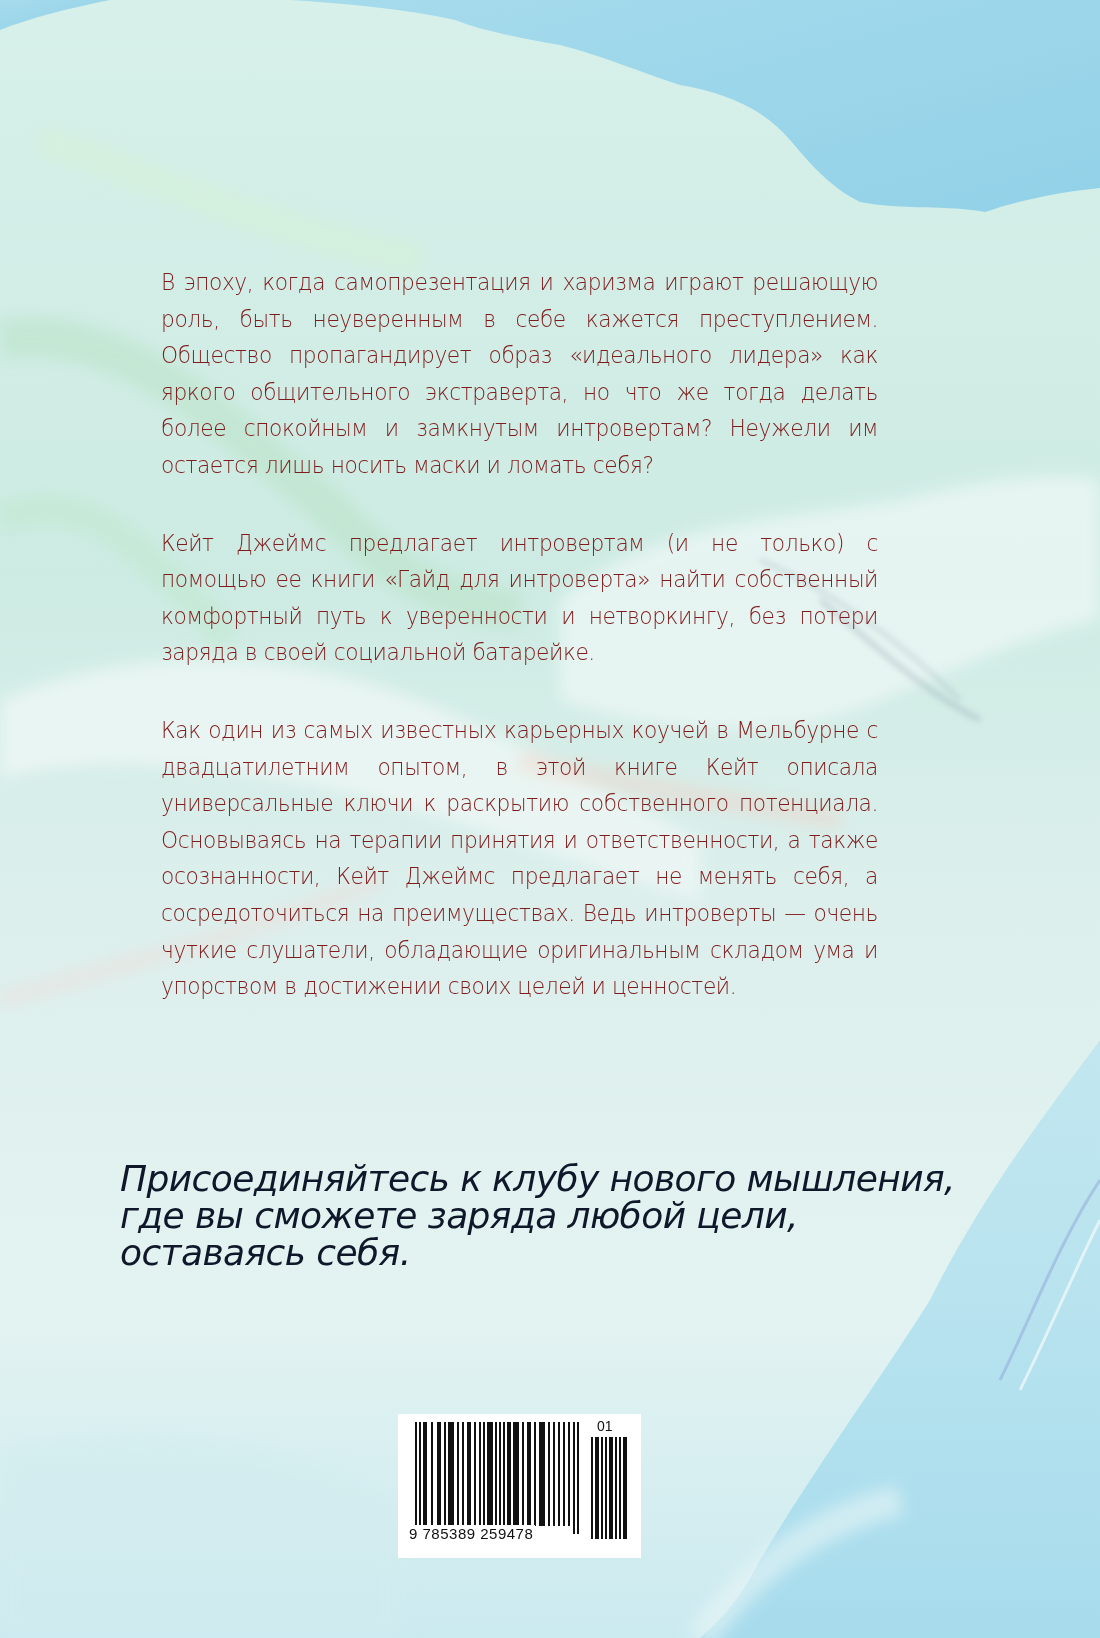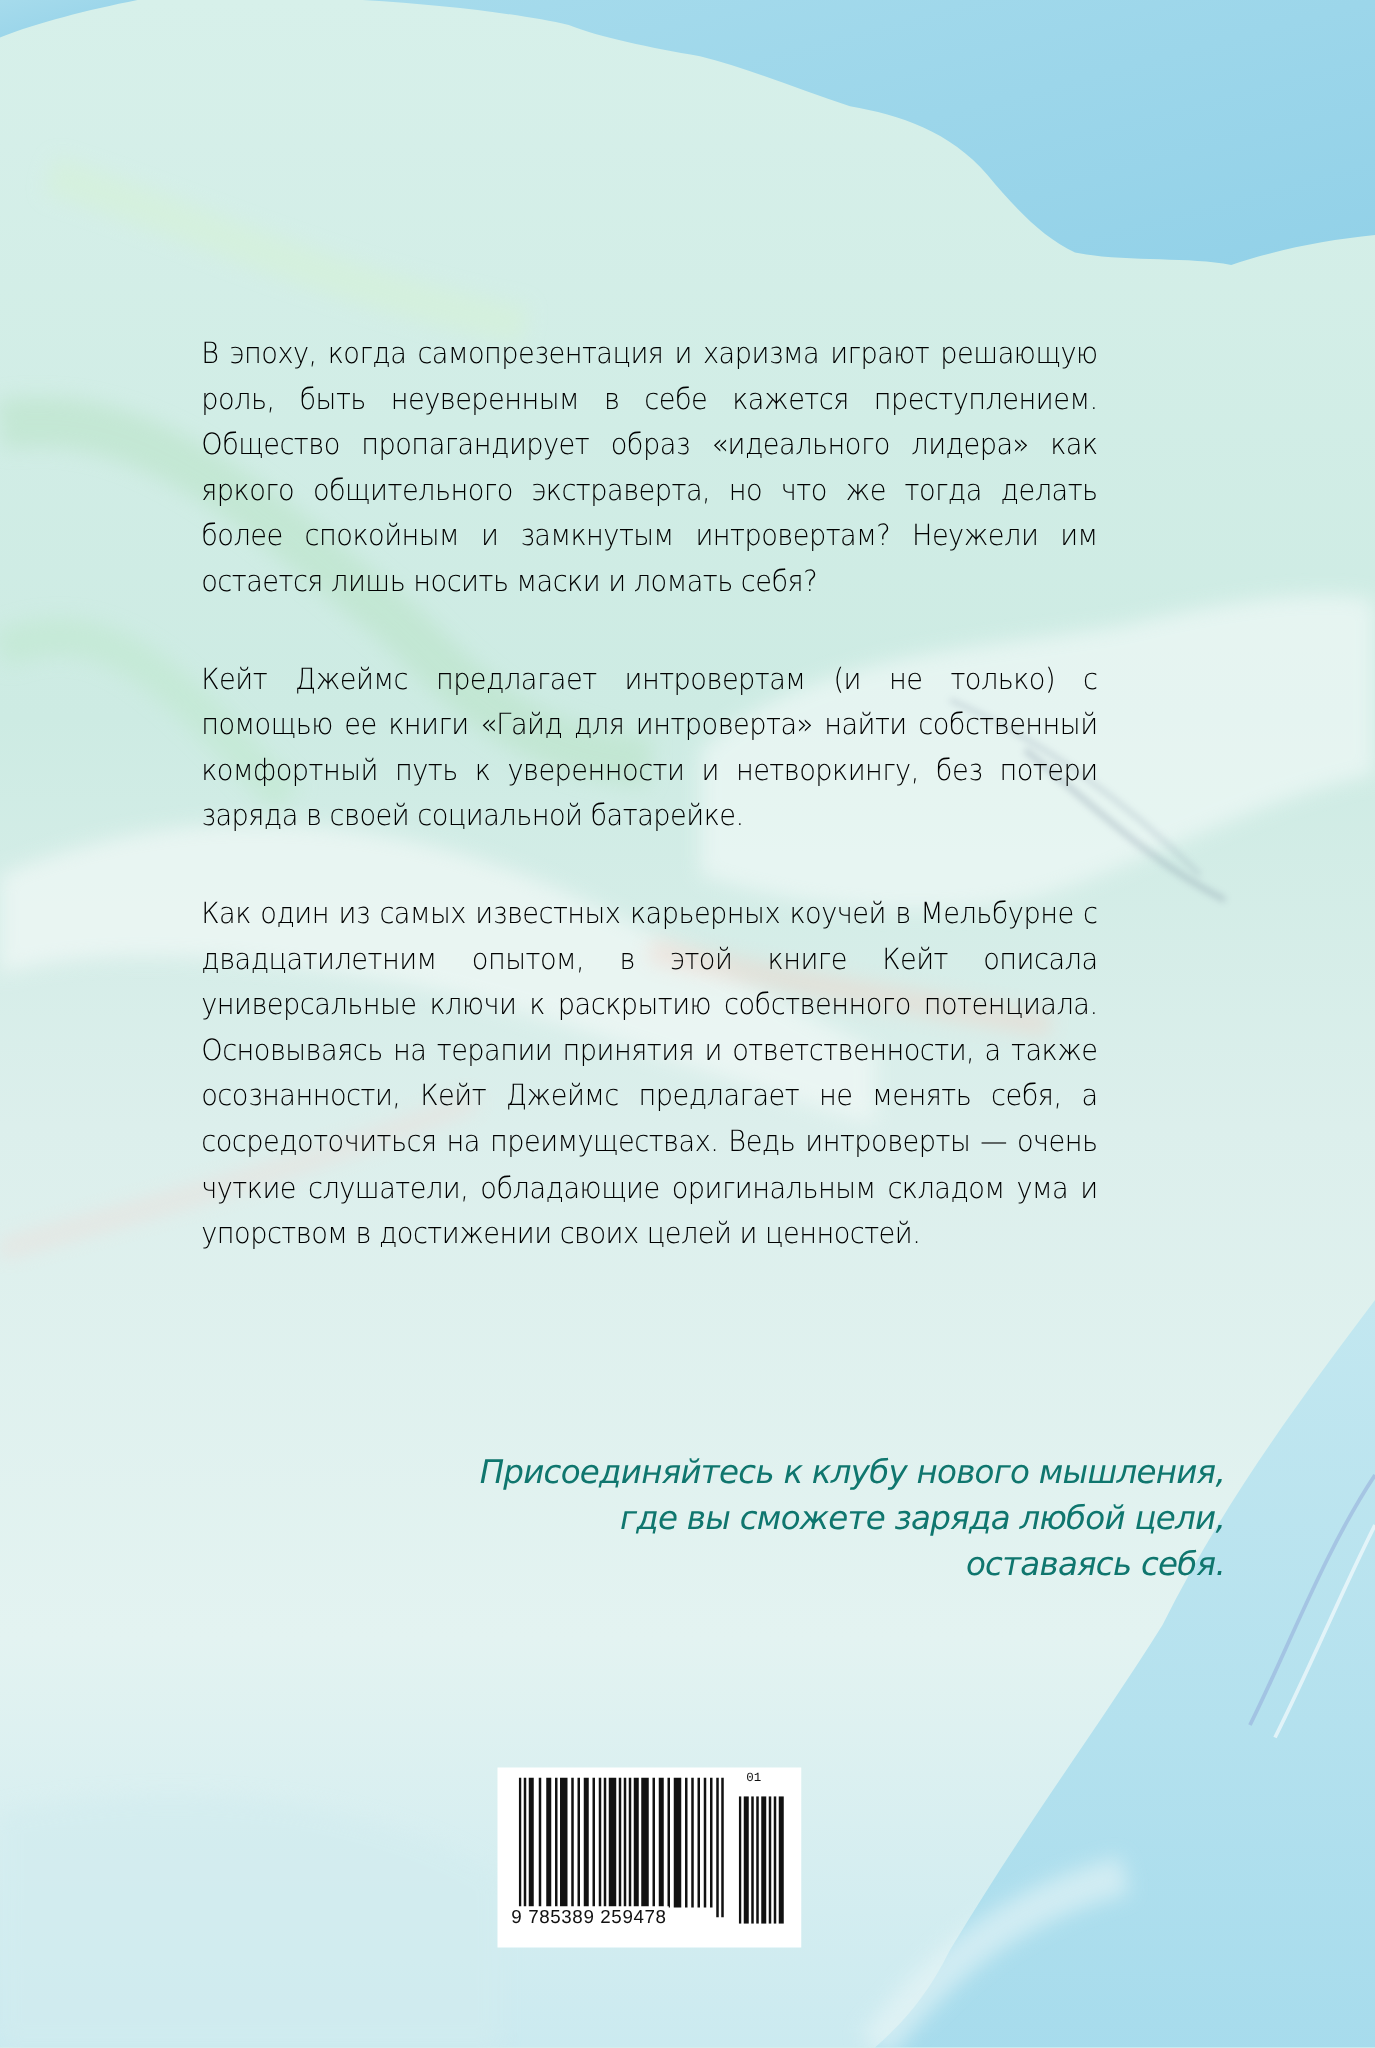--- a/index.html
+++ b/index.html
@@ -5,57 +5,57 @@
     html, body { margin:0; padding:0; }
     body {
       width:1100px; height:1638px; position:relative; overflow:hidden;
       font-family: "DejaVu Sans", sans-serif;
       background: #d6efeb;
     }
     .bg { position:absolute; inset:0; }
     .bg svg { width:1100px; height:1638px; display:block; }
     .content {
       position:absolute; left:161px; top:264px; width:717px;
-      color:#000000;
+      color:#7f1d1d;
     }
     .para {
       font-family: "DejaVu Sans", sans-serif;
       font-size:23.4px; line-height:36.6px;
       text-align:justify; text-align-last:left;
       margin:0 0 41px 0;
       font-weight:300;
       letter-spacing:-0.45px;
       word-spacing:0px;
       transform: scaleX(0.93); transform-origin:left top;
       width:771px;
     }
     .quote {
       position:absolute; left:120px; top:1160px; width:860px;
-      text-align:right;
+      text-align:left;
       font-family: "DejaVu Sans", sans-serif;
       font-style:italic;
-      font-size:26px; line-height:37px;
-      color:#0f766e;
+      font-size:36px; line-height:37px;
+      color:#0f172a;
       letter-spacing:-0.6px;
     }
     .quote div { white-space:nowrap; }
     .barcode-box {
       position:absolute; left:398px; top:1414px; width:243px; height:144px;
       background:#ffffff;
     }
     .bars-main { position:absolute; left:17px; top:8px; width:166px; height:112px; }
     .bars-addon { position:absolute; left:193px; top:23px; width:38px; height:102px; }
     .isbn-text {
       position:absolute; left:9px; top:111px;
       font-family:Liberation Sans, sans-serif; font-size:15px; color:#111;
       letter-spacing:0.5px; background:#fff; padding:0 2px;
     }
     .addon-text {
       position:absolute; left:199px; top:4px;
-      font-family:Liberation Mono, monospace; font-size:10px; color:#111;
+      font-family:Liberation Sans, sans-serif; font-size:14px; color:#111;
     }
   </style>
 </head>
 <body>
 
 <div class="bg">
   <svg viewBox="0 0 1100 1638" xmlns="http://www.w3.org/2000/svg">
     <defs>
       <linearGradient id="mint" x1="0" y1="0" x2="0" y2="1">
         <stop offset="0" stop-color="#d7f0ea"></stop>

